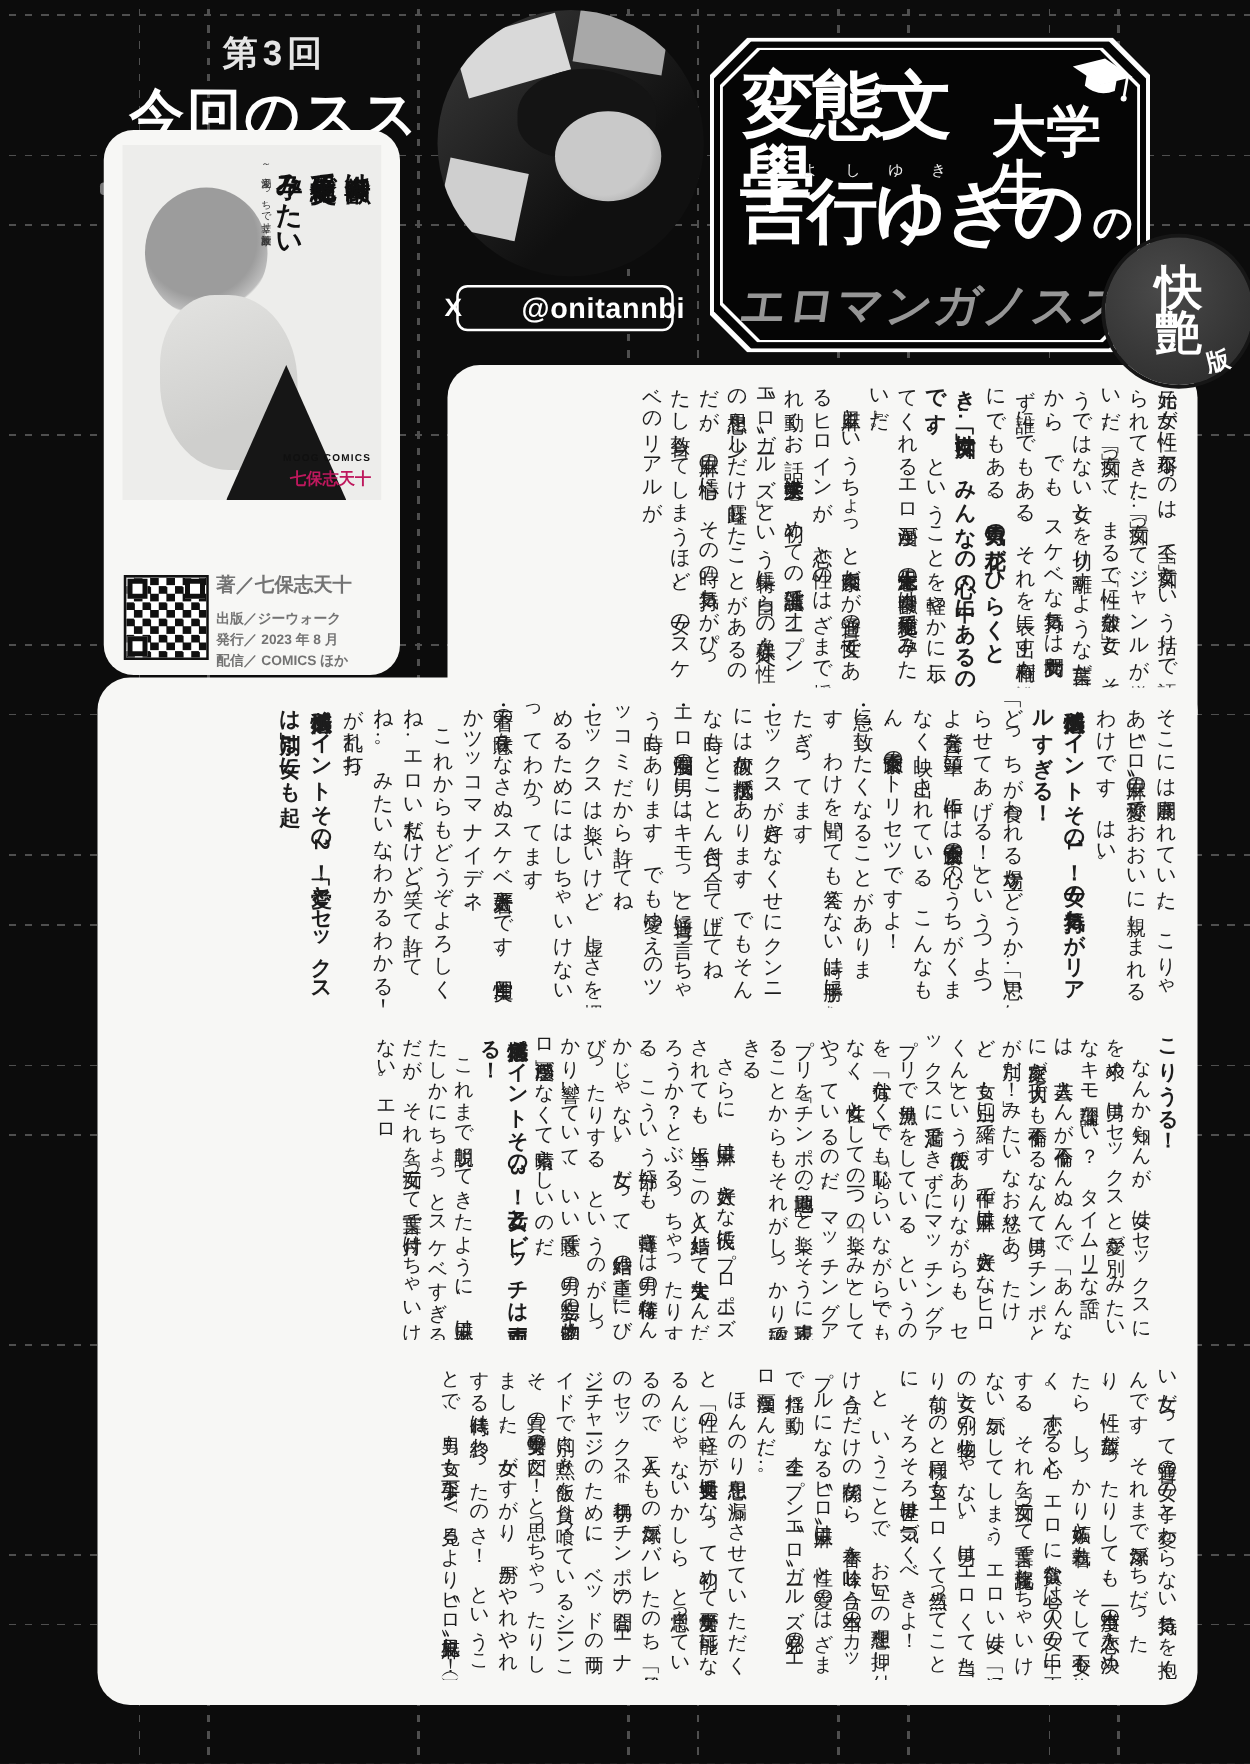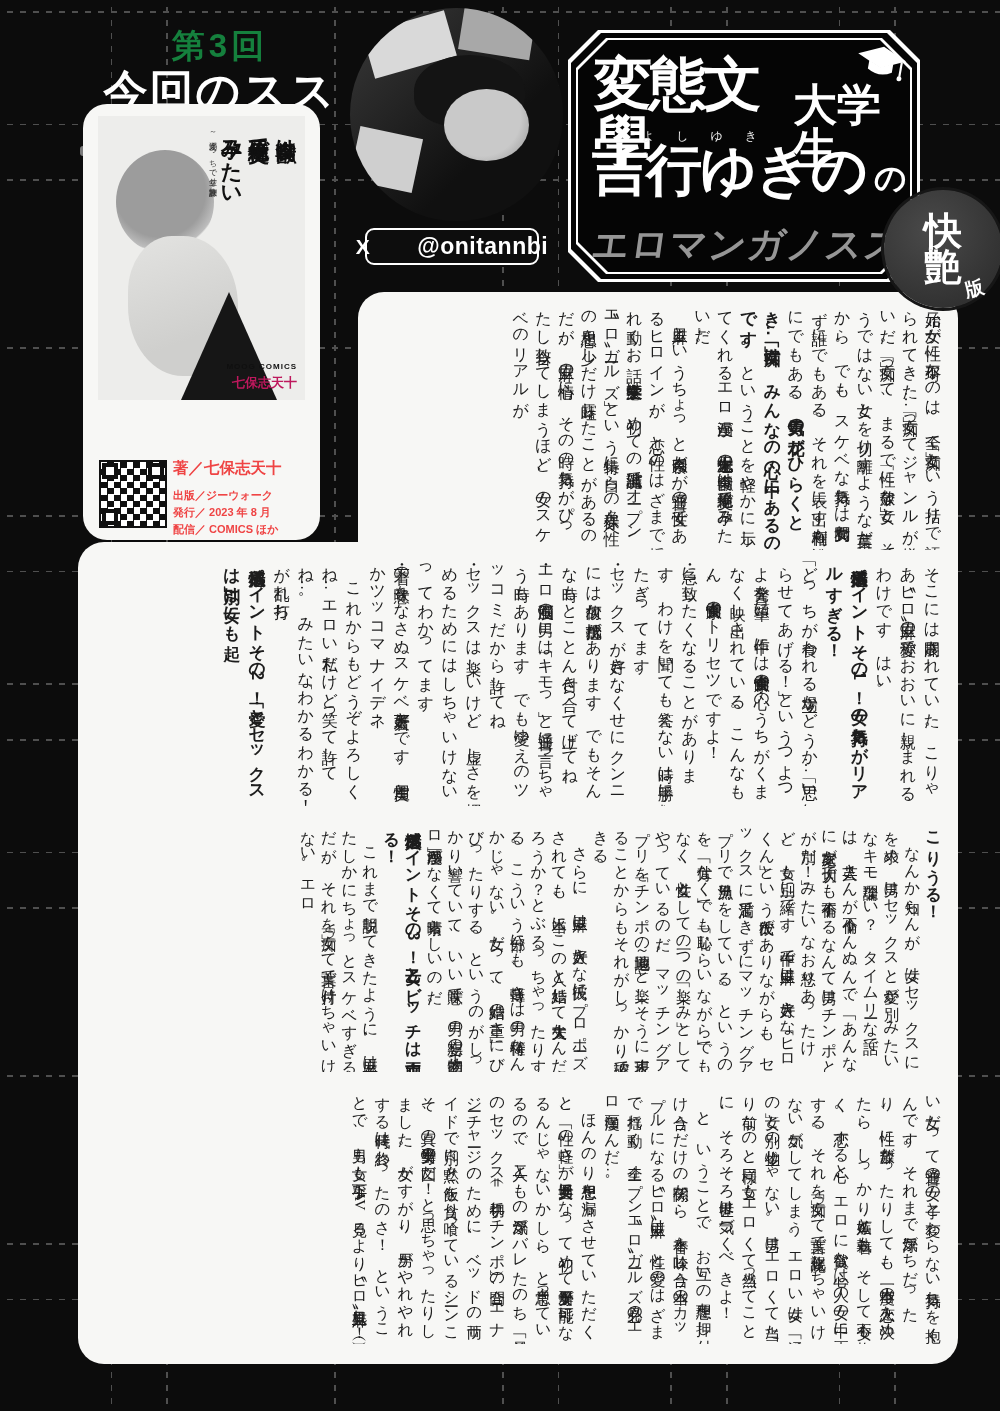--- a/index.html
+++ b/index.html
@@ -8,22 +8,22 @@
     background-color:#0c0c0c;
     background-image:
       repeating-linear-gradient(0deg,#0c0c0c 0 7px,transparent 7px 13px),
       repeating-linear-gradient(90deg,#0c0c0c 0 7px,transparent 7px 13px),
       repeating-linear-gradient(90deg,transparent 0 54px,#4f4f4f 54px 56px),
       repeating-linear-gradient(0deg,transparent 0 54px,#4f4f4f 54px 56px);
     font-family:"Liberation Sans","DejaVu Sans",sans-serif;
   }
   .abs{position:absolute;}
   
-  .lesson-no{left:110px;top:24px;width:220px;text-align:center;color:#15803d;
-    font-size:33px;font-weight:900;letter-spacing:4px;}
+  .lesson-no{left:110px;top:24px;width:220px;text-align:center;color:#e5e5e5;
+    font-size:28px;font-weight:900;letter-spacing:4px;}
   .lesson-title{left:88px;top:62px;width:264px;text-align:center;color:#fff;
     font-size:44px;font-weight:900;letter-spacing:2px;}
   .tick{left:80px;top:146px;width:112px;height:10px;background:#7a7a7a;border-radius:3px;}
   
   .book-panel{left:85px;top:106px;width:233px;height:432px;background:#f7f7f5;
     border-radius:22px;box-shadow:0 0 0 2px #f7f7f5;}
   .cover{position:absolute;left:13px;top:10px;width:207px;height:284px;background:#ededeb;overflow:hidden;}
   .cover .blob1{position:absolute;left:18px;top:34px;width:98px;height:104px;border-radius:50%;
     background:radial-gradient(circle at 45% 40%,#9c9c9c 0 55%,#bdbdbd 70%,transparent 72%);}
   .cover .blob2{position:absolute;left:30px;top:120px;width:110px;height:140px;border-radius:40% 50% 30% 50%;
@@ -40,21 +40,21 @@
   .title-strip{position:absolute;left:12px;top:300px;width:209px;height:46px;background:#c8c8c8;
     display:flex;flex-direction:column;justify-content:center;align-items:center;}
   .title-strip .l1{font-family:"Liberation Serif","DejaVu Serif",serif;font-weight:900;font-size:15px;color:#0d0d0d;white-space:nowrap;}
   .title-strip .l2{font-size:10.5px;color:#222;margin-top:2px;white-space:nowrap;}
   .qr{position:absolute;left:14px;top:354px;width:64px;height:64px;border:2px solid #111;
     background-image:repeating-conic-gradient(#101010 0% 25%,#fff 25% 50%);background-size:13px 13px;background-color:#fff;}
   .qr::before,.qr::after,.qr .f3{content:"";position:absolute;width:16px;height:16px;background:#fff;border:4px solid #101010;box-sizing:border-box;}
   .qr::before{left:1px;top:1px;}
   .qr::after{right:1px;top:1px;}
   .qr .f3{left:1px;bottom:1px;}
-  .pub-info{position:absolute;left:88px;top:352px;width:136px;color:#ef4444;}
+  .pub-info{position:absolute;left:88px;top:352px;width:136px;color:#737373;}
   .pub-info .author{font-size:15.5px;font-weight:900;margin-bottom:8px;white-space:nowrap;}
   .pub-info .row{font-size:11px;font-weight:700;line-height:1.55;white-space:nowrap;}
   
   .photo{left:350px;top:8px;width:213px;height:213px;border-radius:50%;overflow:hidden;
     background:linear-gradient(135deg,#3a3a3a,#101010 65%);}
   .photo .bk1{position:absolute;left:8%;top:6%;width:40%;height:22%;background:#d9d9d9;transform:rotate(-16deg);}
   .photo .bk2{position:absolute;left:52%;top:2%;width:34%;height:20%;background:#a8a8a8;transform:rotate(9deg);}
   .photo .bk3{position:absolute;left:2%;top:58%;width:30%;height:26%;background:#cfcfcf;transform:rotate(12deg);}
   .photo .face{position:absolute;left:44%;top:38%;width:40%;height:34%;border-radius:50%;
     background:radial-gradient(circle at 45% 40%,#c9c9c9 0 60%,#8e8e8e 100%);}

